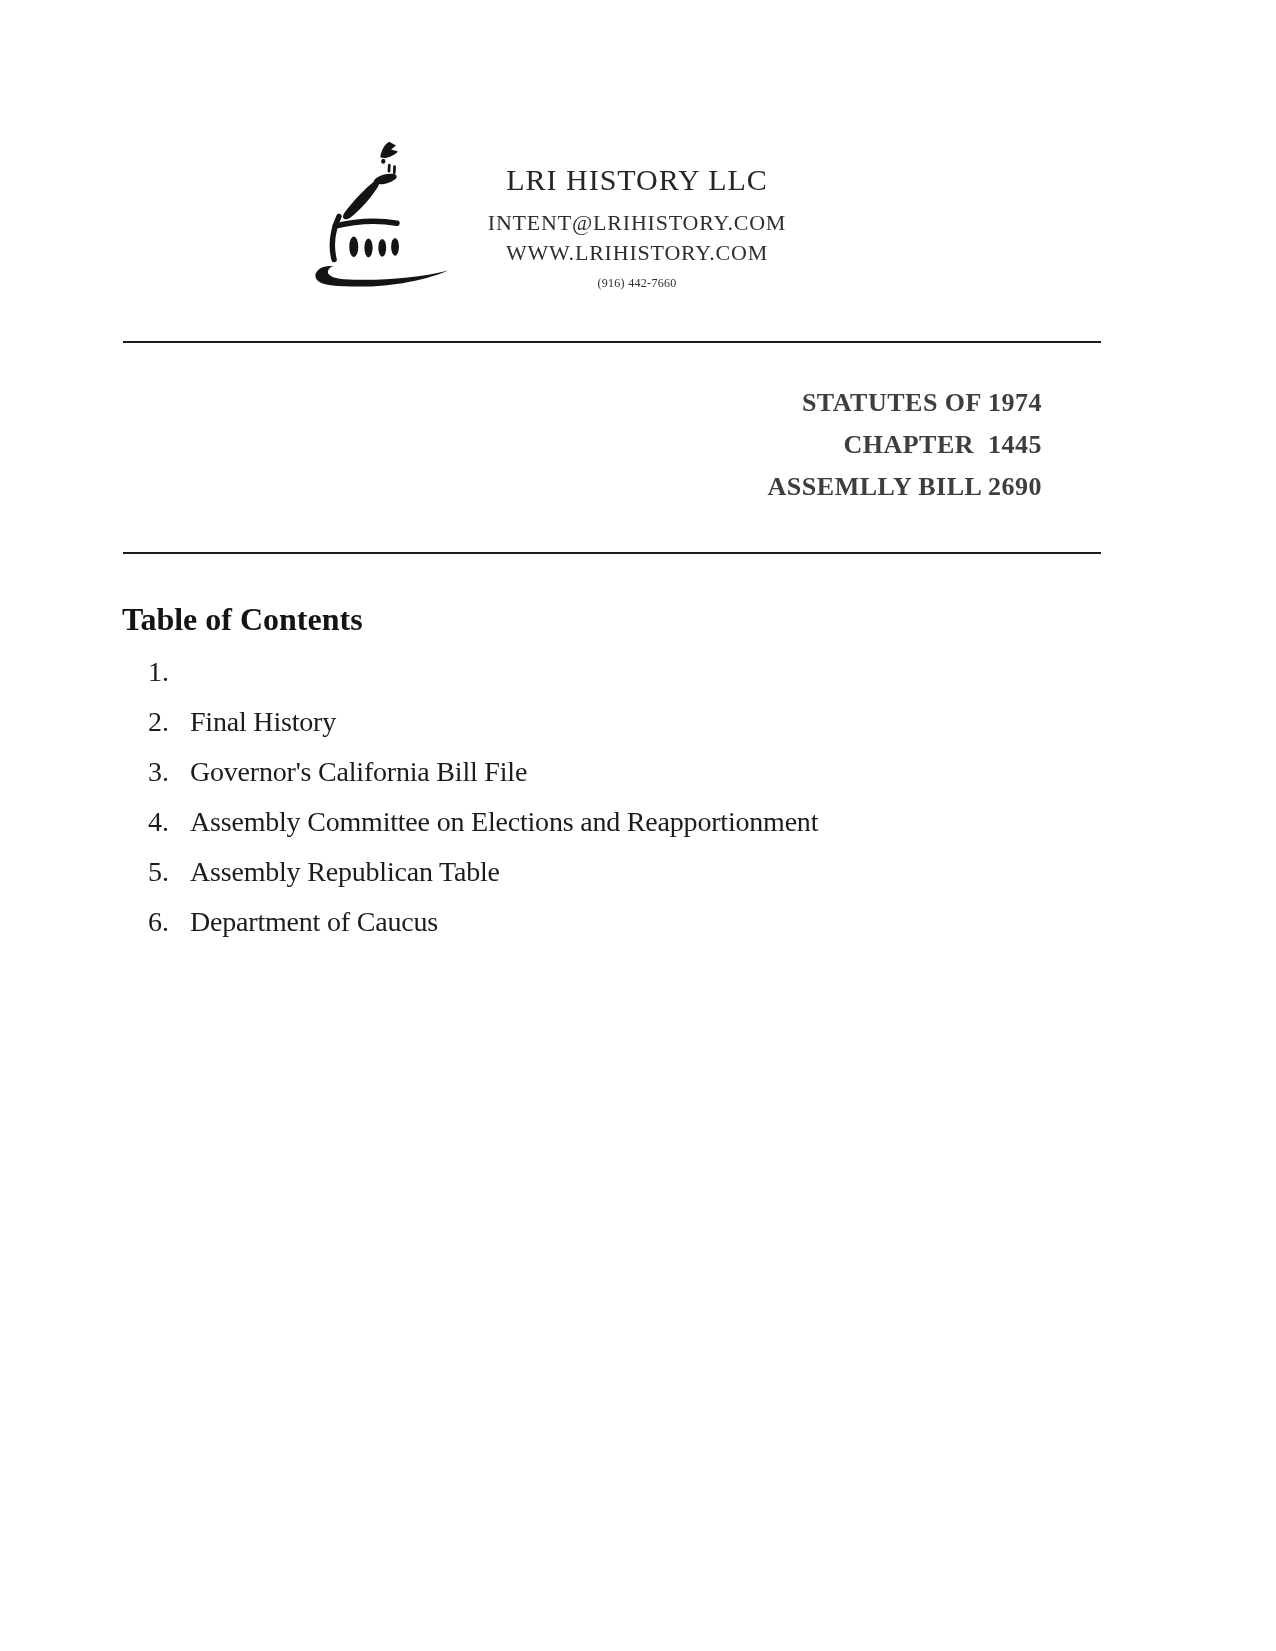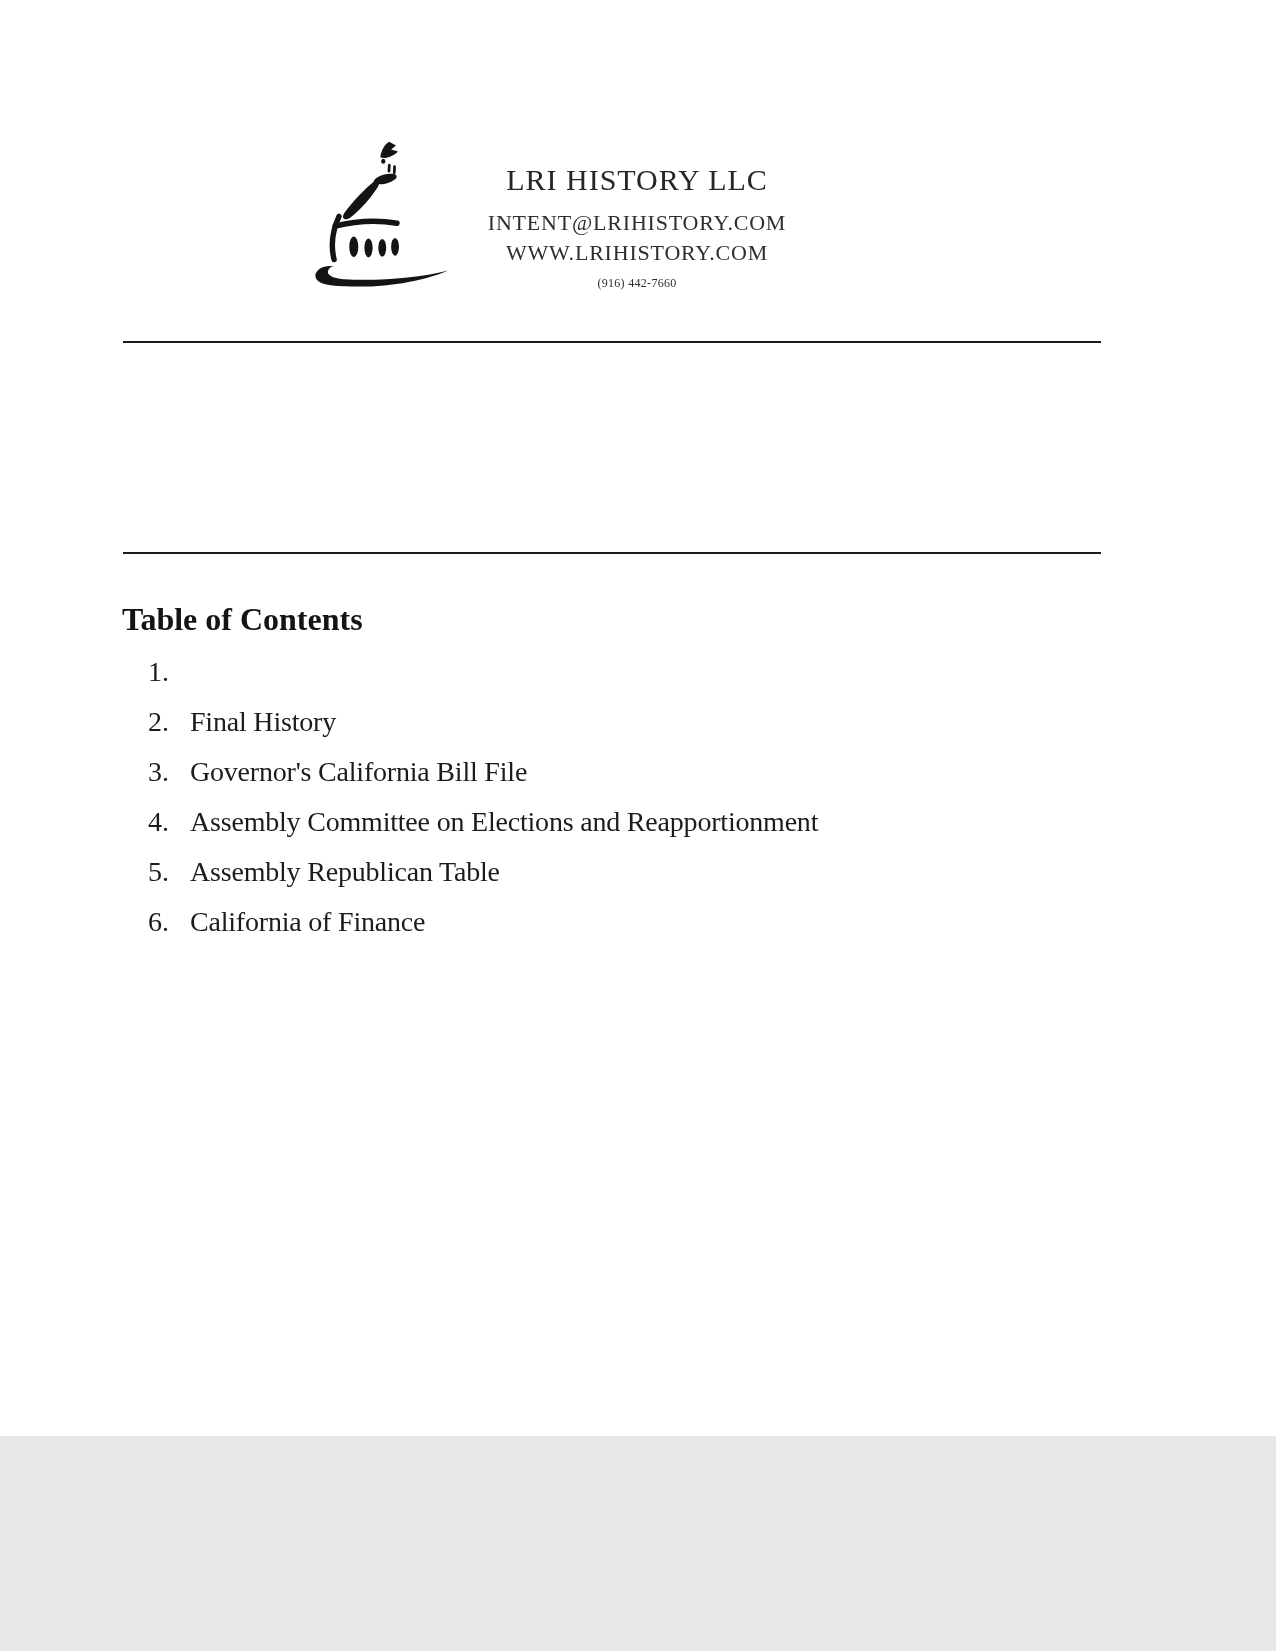--- a/index.html
+++ b/index.html
@@ -1,18 +1,18 @@
 <!DOCTYPE html>
 <html><head>
 <meta charset="utf-8">
 <style>
   html,body{margin:0;padding:0;background:#e8e8e8;}
   .page{
     position:relative;
-    width:1276px;height:1436px;
+    width:1276px;height:1651px;
     margin:0 auto;
     background:#ffffff;
     font-family:"Liberation Serif", serif;
     color:#1f1f1f;
     overflow:hidden;
   }
   
   .logo{position:absolute;left:283px;top:120px;width:172px;height:174px;}
   .org{position:absolute;left:387px;top:162px;width:500px;text-align:center;}
   .company{font-size:30px;line-height:36px;letter-spacing:1px;color:#262626;margin-bottom:10px;}
@@ -76,20 +76,25 @@
   <div class="org">
     <div class="company">LRI HISTORY LLC</div>
     <div class="contact">INTENT@LRIHISTORY.COM</div>
     <div class="contact">WWW.LRIHISTORY.COM</div>
     <div class="contact phone">(916) 442-7660</div>
   </div>
 
   <div class="rule rule-top"></div>
   <div class="rule rule-bottom"></div>
 
+  <div class="ref">
+    <div class="ref-line">STATUTES OF 1974</div>
+    <div class="ref-line">CHAPTER  1445</div>
+    <div class="ref-line">ASSEMLLY BILL 2690</div>
+  </div>
 
   <h1 class="toc-title">Table of Contents</h1>
 
   <div class="toc-list">
     <div class="toc-row">
       <span class="toc-num">1.</span>
     </div>
     <div class="toc-row">
       <span class="toc-num">2.</span>
       <span class="toc-label">Final History</span>
@@ -101,17 +106,17 @@
     <div class="toc-row">
       <span class="toc-num">4.</span>
       <span class="toc-label">Assembly Committee on Elections and Reapportionment</span>
     </div>
     <div class="toc-row">
       <span class="toc-num">5.</span>
       <span class="toc-label">Assembly Republican Table</span>
     </div>
     <div class="toc-row">
       <span class="toc-num">6.</span>
-      <span class="toc-label">California of Finance</span>
+      <span class="toc-label">Department of Caucus</span>
     </div>
   </div>
 
 </div>
 
 </body></html>

